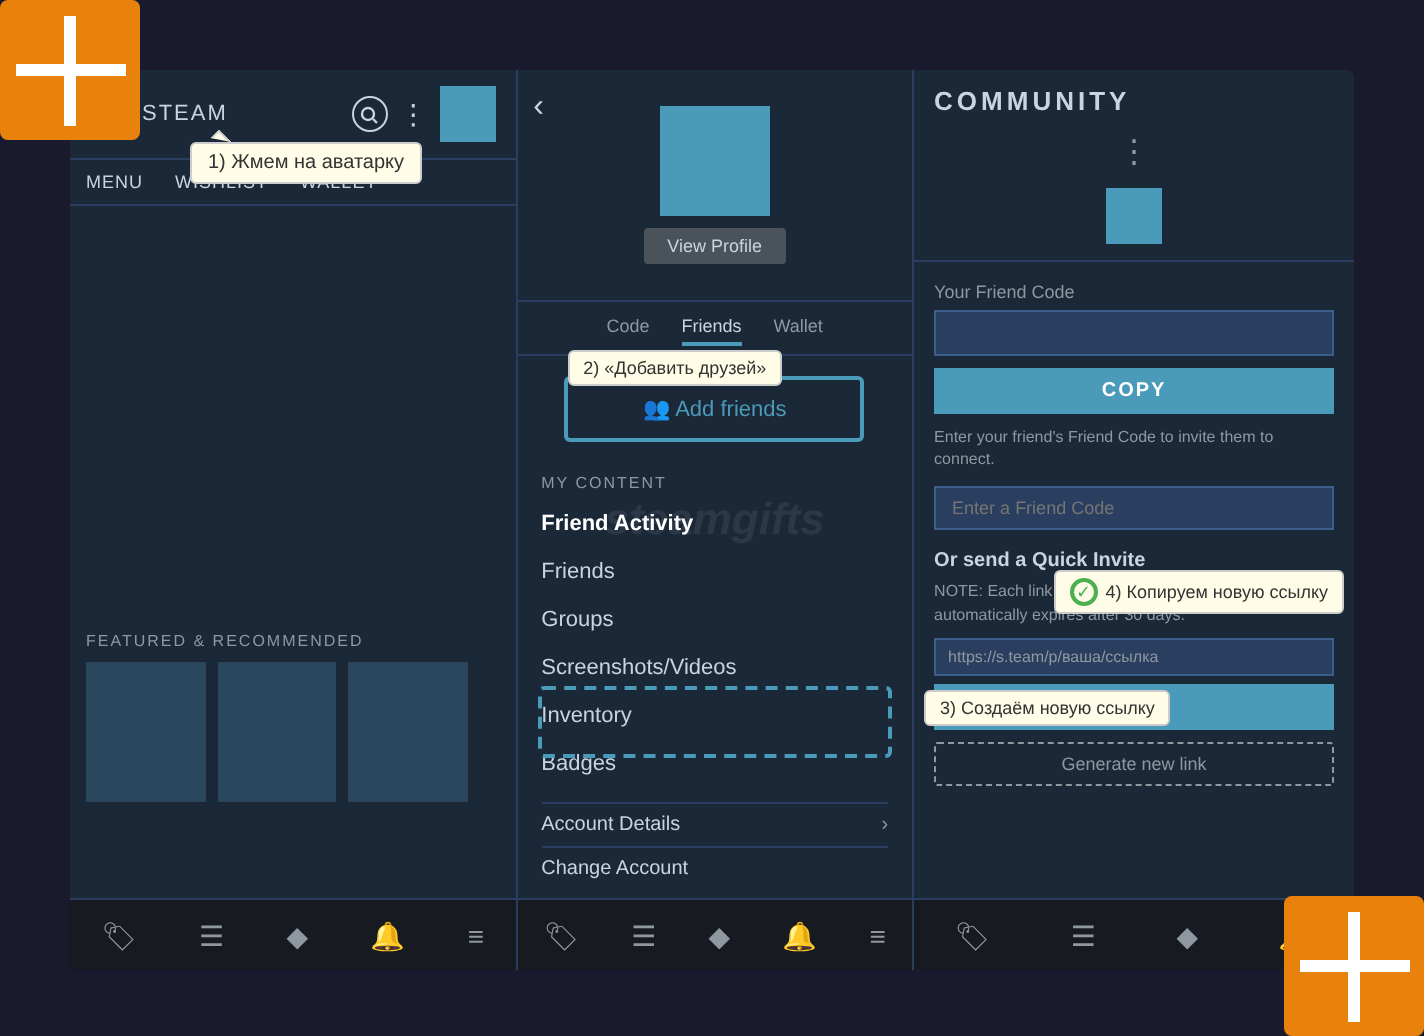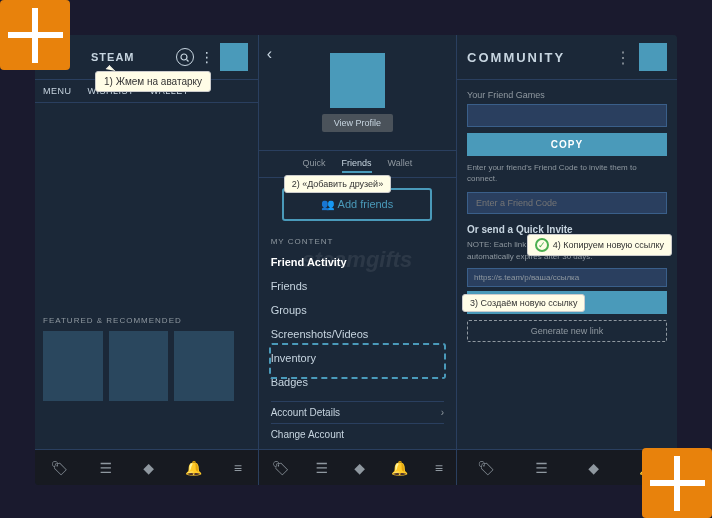--- a/index.html
+++ b/index.html
@@ -102,23 +102,22 @@
     .steam-icon {
       width: 22px;
       height: 22px;
       background: #1d9bf0;
       border-radius: 50%;
     }
 
     .steam-text {
       color: #c7d5e0;
       font-size: 11px;
-      font-weight: bold;
+      font-weight: normal;
       letter-spacing: 1px;
-      margin-left: 20px;
     }
 
     .header-icons {
       margin-left: auto;
       display: flex;
       align-items: center;
       gap: 6px;
     }
 
     .search-icon-circle {
@@ -386,20 +385,21 @@
       flex-direction: column;
     }
 
     .community-header {
       display: flex;
       align-items: center;
       justify-content: flex-end;
       padding: 8px 10px;
       gap: 8px;
       border-bottom: 1px solid #2a3f5f;
+      flex-direction: column;
     }
 
     .community-title {
       color: #c7d5e0;
       font-size: 13px;
       font-weight: bold;
       letter-spacing: 2px;
       margin-right: auto;
     }
 
@@ -668,21 +668,21 @@
     <div class="profile-top">
       <div class="profile-avatar-large"></div>
       <button class="view-profile-btn">View Profile</button>
     </div>
 
     <div class="tooltip-add-friends">
       <span>2) «Добавить друзей»</span>
     </div>
 
     <div class="profile-tabs">
-      <span class="profile-tab">Quick</span>
+      <span class="profile-tab">Code</span>
       <span class="profile-tab" style="color:#c7d5e0; border-bottom:2px solid #4a9aba;">Friends</span>
       <span class="profile-tab">Wallet</span>
     </div>
 
     <div style="position:relative;">
       <button class="add-friends-btn">
         <span>👥 </span><span>Add friends</span>
       </button>
       <div class="dashed-circle"></div>
     </div>
@@ -716,21 +716,21 @@
   </div>
 
   <div class="right-panel">
     <div class="community-header">
       <span class="community-title">COMMUNITY</span>
       <span class="community-dots">⋮</span>
       <div class="community-avatar"></div>
     </div>
 
     <div class="right-content">
-      <div class="section-label">Your Friend Games</div>
+      <div class="section-label">Your Friend Code</div>
       <input class="friend-code-input" type="text" value="" style="">
       <button class="copy-btn">COPY</button>
       <div class="invite-text">Enter your friend's Friend Code to invite them to connect.</div>
       <input class="enter-code-input" type="text" placeholder="Enter a Friend Code" style="">
 
       <div class="quick-invite-label">Or send a Quick Invite</div>
 
       <div class="note-text">
         <span>NOTE: Each link you generate will only be used once, automatically expires after 30 days.</span>
         

